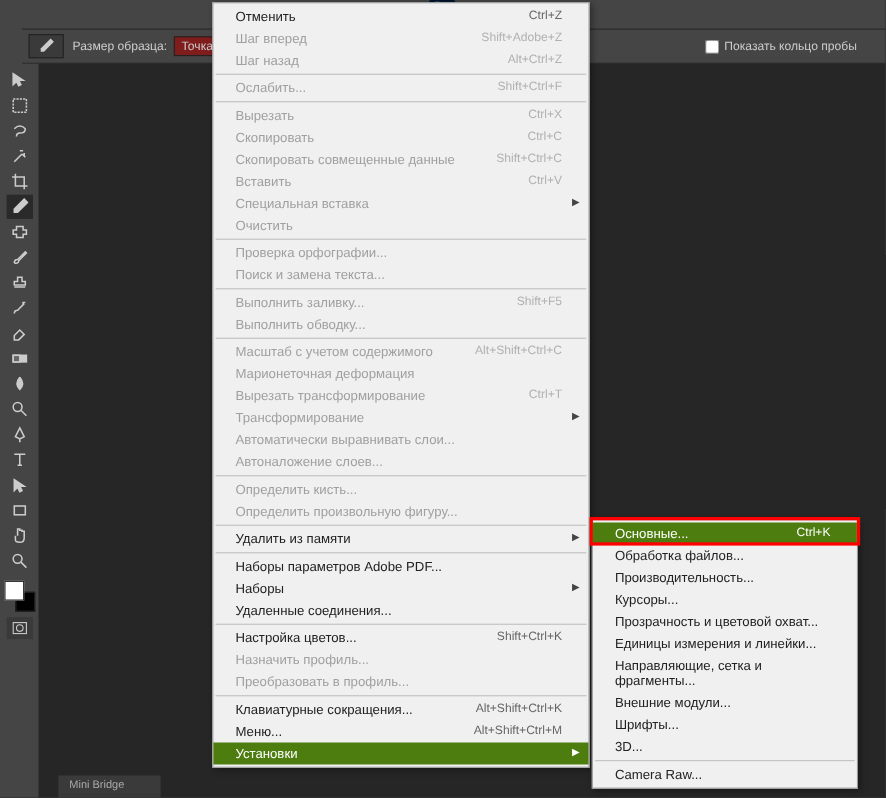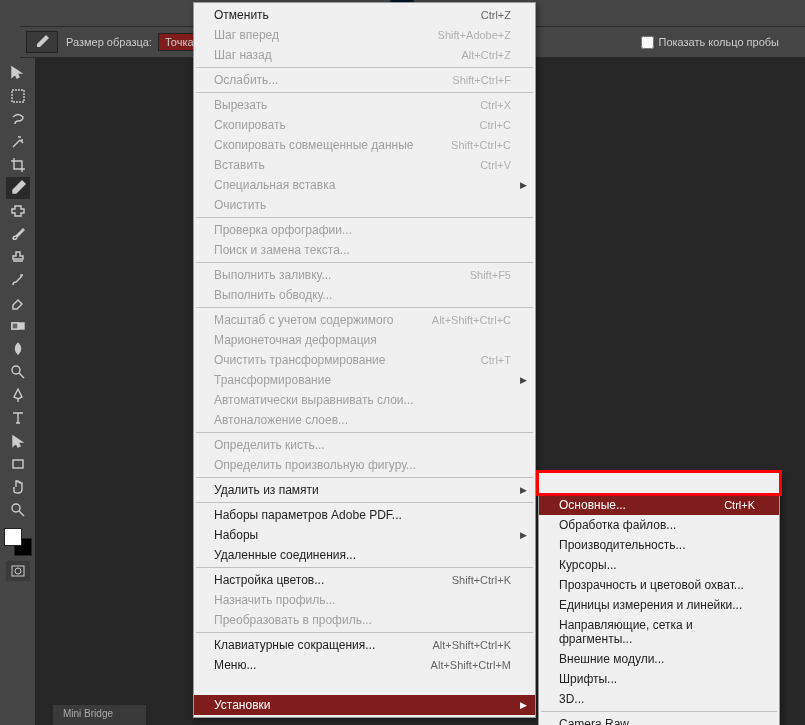--- a/index.html
+++ b/index.html
@@ -29,23 +29,23 @@
 .swatch-fg { width: 18px; height: 18px; background: #fff; border: 1px solid #222; position: absolute; top: 0; left: 0; }
 .swatch-bg { width: 18px; height: 18px; background: #000; border: 1px solid #222; position: absolute; bottom: 0; right: 0; }
 .qm-btn { width: 24px; height: 20px; background: #3a3a3a; margin-top: 4px; display:flex;align-items:center;justify-content:center;}
 
 .canvas-area { flex: 1; background: #262626; position: relative; }
 .dock-tabs { position: absolute; bottom: 0; left: 18px; display: flex; height: 20px; flex-direction: column; }
 .dock-tab { background: #3a3a3a; color: #aaa; font-size: 10px; padding: 3px 10px; margin-right: 2px; }
 
 .dropdown-menu { position: absolute; background: #f0f0f0; border: 1px solid #9a9a9a; box-shadow: 2px 2px 6px rgba(0,0,0,0.4); padding: 2px 0; z-index: 100; }
 .dd-main { left: 193px; top: 2px; width: 343px; }
-.dd-item { display: flex; justify-content: space-between; align-items: center; padding: 3px 24px 3px 20px; font-size: 12px; color: #222; cursor: default; position: relative; }
+.dd-item { display: flex; justify-content: space-between; align-items: flex-start; padding: 3px 24px 3px 20px; font-size: 12px; color: #222; cursor: default; position: relative; }
 .dd-item.disabled { color: #a0a0a0; }
-.dd-item.highlight { background: #7f1d1d; color: #fff; margin-top: 20px; }
+.dd-item.highlight { background: #4d7c0f; color: #fff; }
 .dd-item .shortcut { color: #666; font-size: 11px; }
 .dd-item.disabled .shortcut { color: #b0b0b0; }
 .dd-item.highlight .shortcut { color: #fff; }
 .dd-item .arrow { position: absolute; right: 8px; font-size: 9px; color: #444; }
 .dd-item.highlight .arrow { color: #fff; }
 .dd-sep { height: 1px; background: #c0c0c0; margin: 2px 2px; }
 
 .dd-sub { left: 538px; top: 472px; width: 242px; }
 .red-box { position: absolute; border: 3px solid #ff0000; left: 536px; top: 470px; width: 246px; height: 26px; z-index: 200; pointer-events: none; }
 </style>
@@ -262,21 +262,21 @@
     </div>
     <div class="dd-sep"></div>
     <div class="dd-item disabled">
       <span>Масштаб с учетом содержимого</span>
       <span class="shortcut">Alt+Shift+Ctrl+C</span>
     </div>
     <div class="dd-item disabled">
       <span>Марионеточная деформация</span>
     </div>
     <div class="dd-item disabled">
-      <span>Очистить трансформирование</span>
+      <span>Вырезать трансформирование</span>
       <span class="shortcut">Ctrl+T</span>
     </div>
     <div class="dd-item disabled">
       <span>Трансформирование</span>
       <span class="arrow">▶</span>
     </div>
     <div class="dd-item disabled">
       <span>Автоматически выравнивать слои...</span>
     </div>
     <div class="dd-item disabled">

